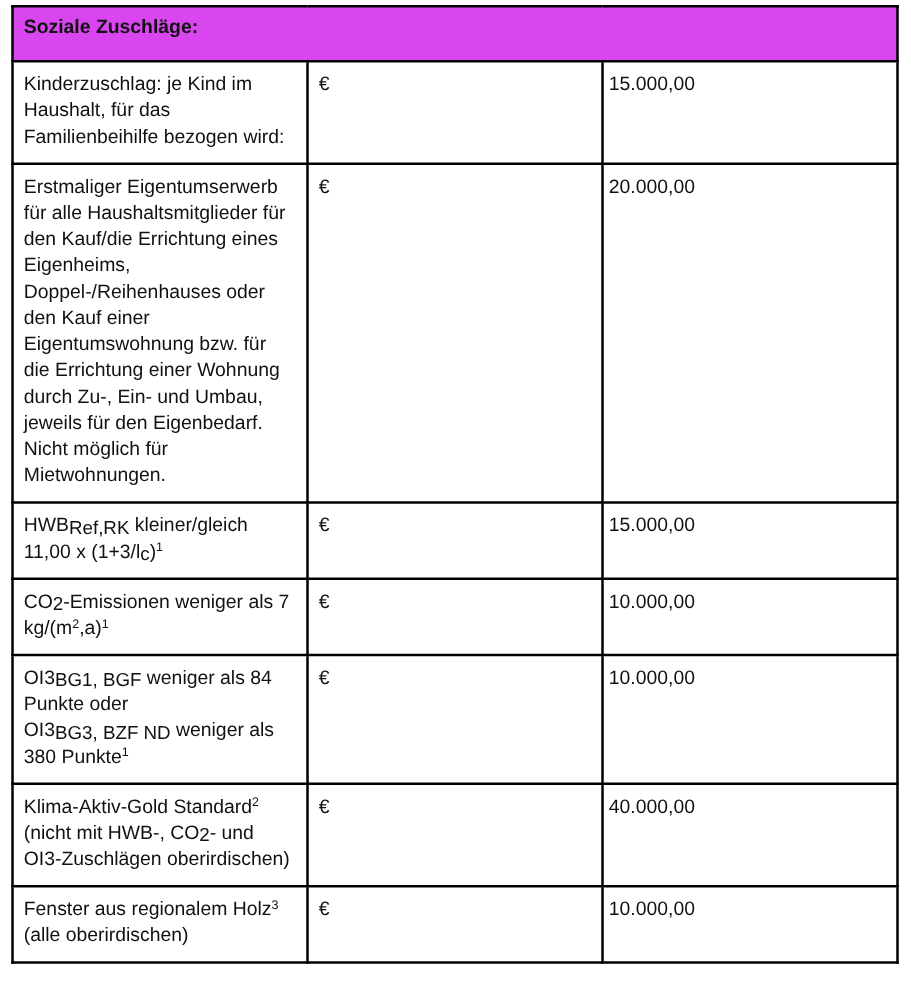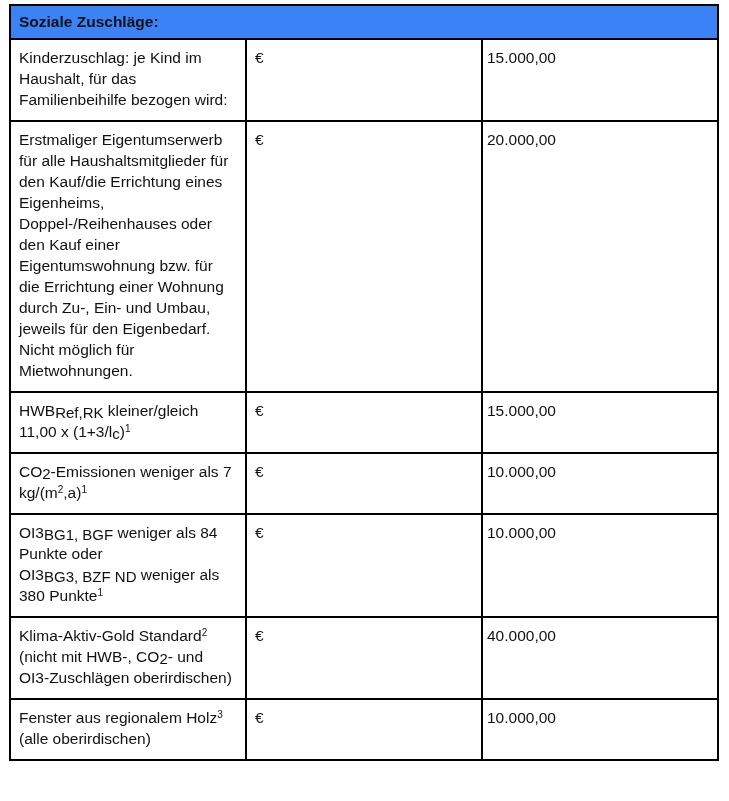--- a/index.html
+++ b/index.html
@@ -30,23 +30,23 @@
     table-layout: fixed;
   }
   table.main td {
     border: 2.5px solid #000000;
     vertical-align: top;
     font-size: 15.5px;
     line-height: 21px;
     box-sizing: border-box;
   }
   td.sec-header {
-    background: #3b82f6;
+    background: #d946ef;
     font-weight: bold;
-    padding: 5px 8px 6px 8px;
+    padding: 5px 8px 16px 8px;
     height: 32px;
   }
   td.desc {
     width: 539px;
     padding: 7px 8px 10px 8px;
   }
   td.cur {
     width: 52px;
     padding: 7px 4px 7px 8px;
   }

